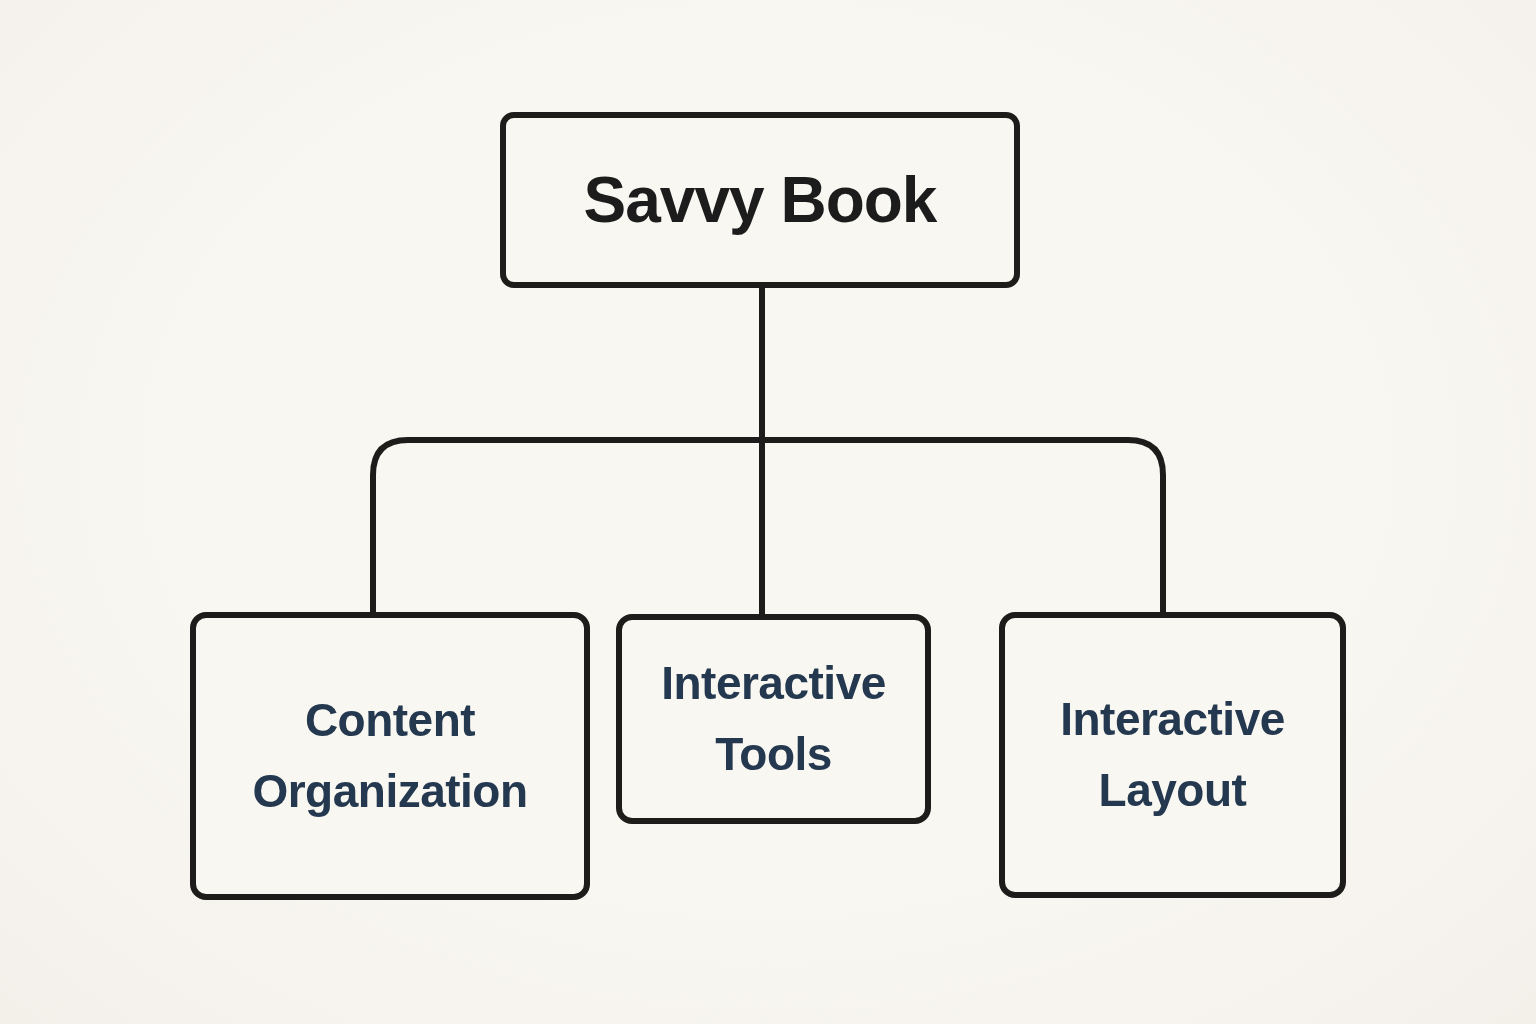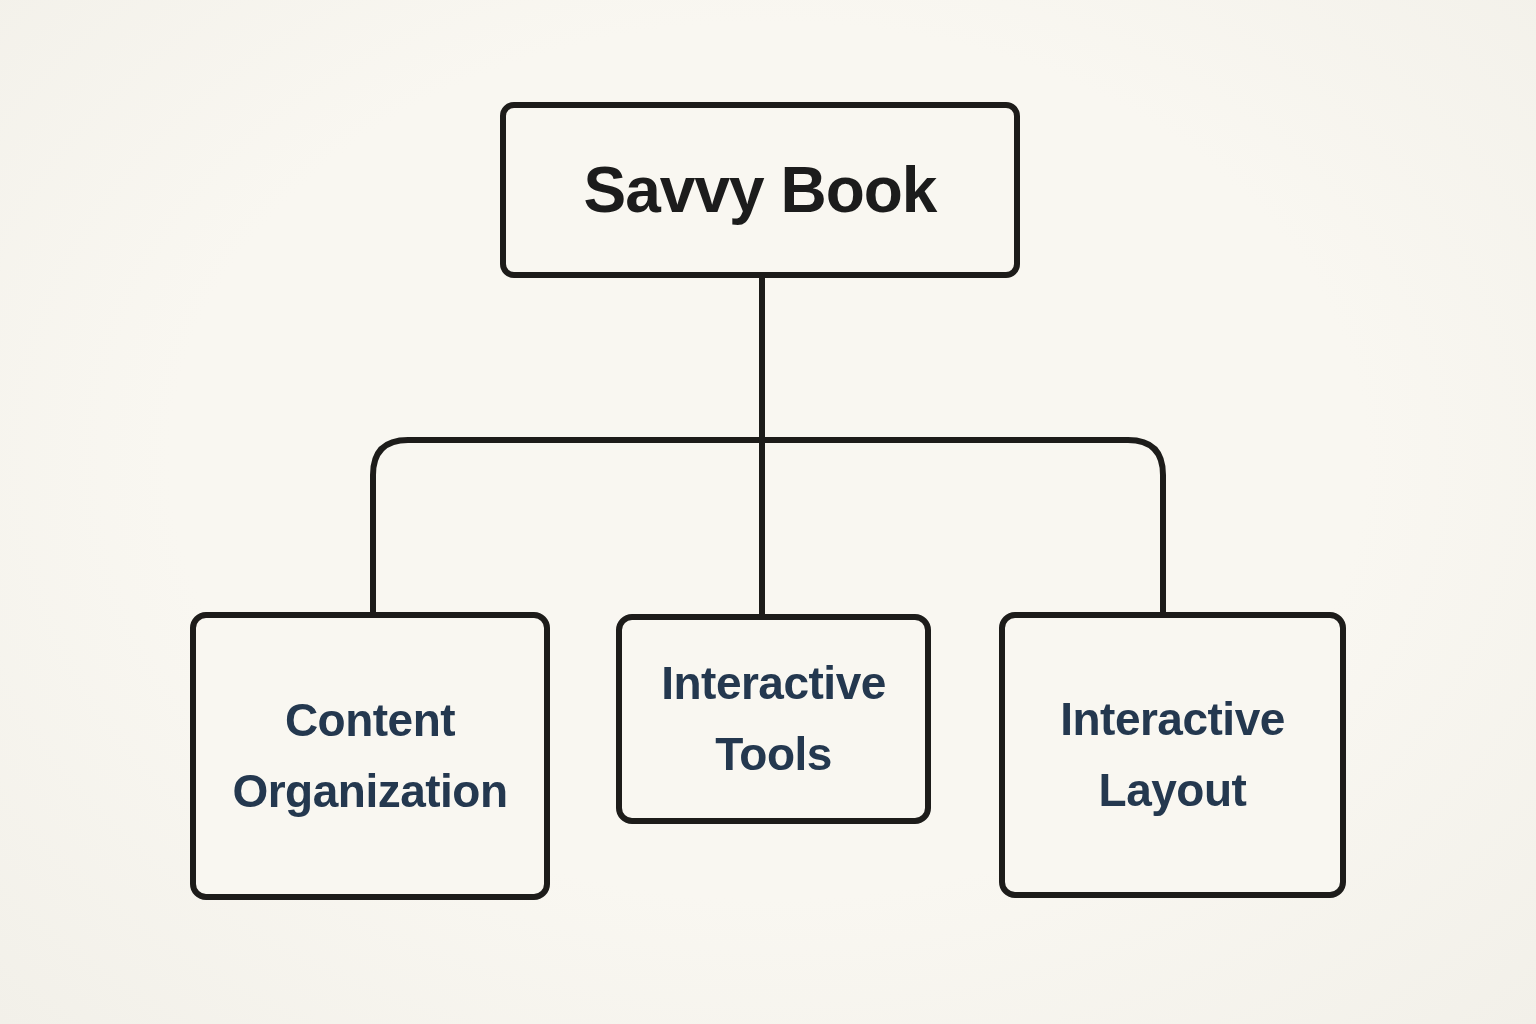--- a/index.html
+++ b/index.html
@@ -26,21 +26,21 @@
     box-sizing: border-box;
     border: 6px solid #1d1c1a;
     background: #f9f7f1;
     display: flex;
     align-items: center;
     justify-content: center;
     text-align: center;
   }
   .node-root {
     left: 500px;
-    top: 102px;
+    top: 112px;
     width: 520px;
     height: 176px;
     border-radius: 14px;
   }
   .node-root .label {
     font-size: 64px;
     font-weight: 700;
     letter-spacing: -1px;
     color: #1c1c1c;
   }
@@ -51,21 +51,21 @@
     letter-spacing: -0.5px;
     color: #24384f;
     padding: 0 10px;
   }
   .node-child {
     border-radius: 16px;
   }
   .node-child-1 {
     left: 190px;
     top: 612px;
-    width: 360px;
+    width: 400px;
     height: 288px;
     justify-content: center;
   }
   .node-child-2 {
     left: 616px;
     top: 614px;
     width: 315px;
     height: 210px;
   }
   .node-child-3 {

